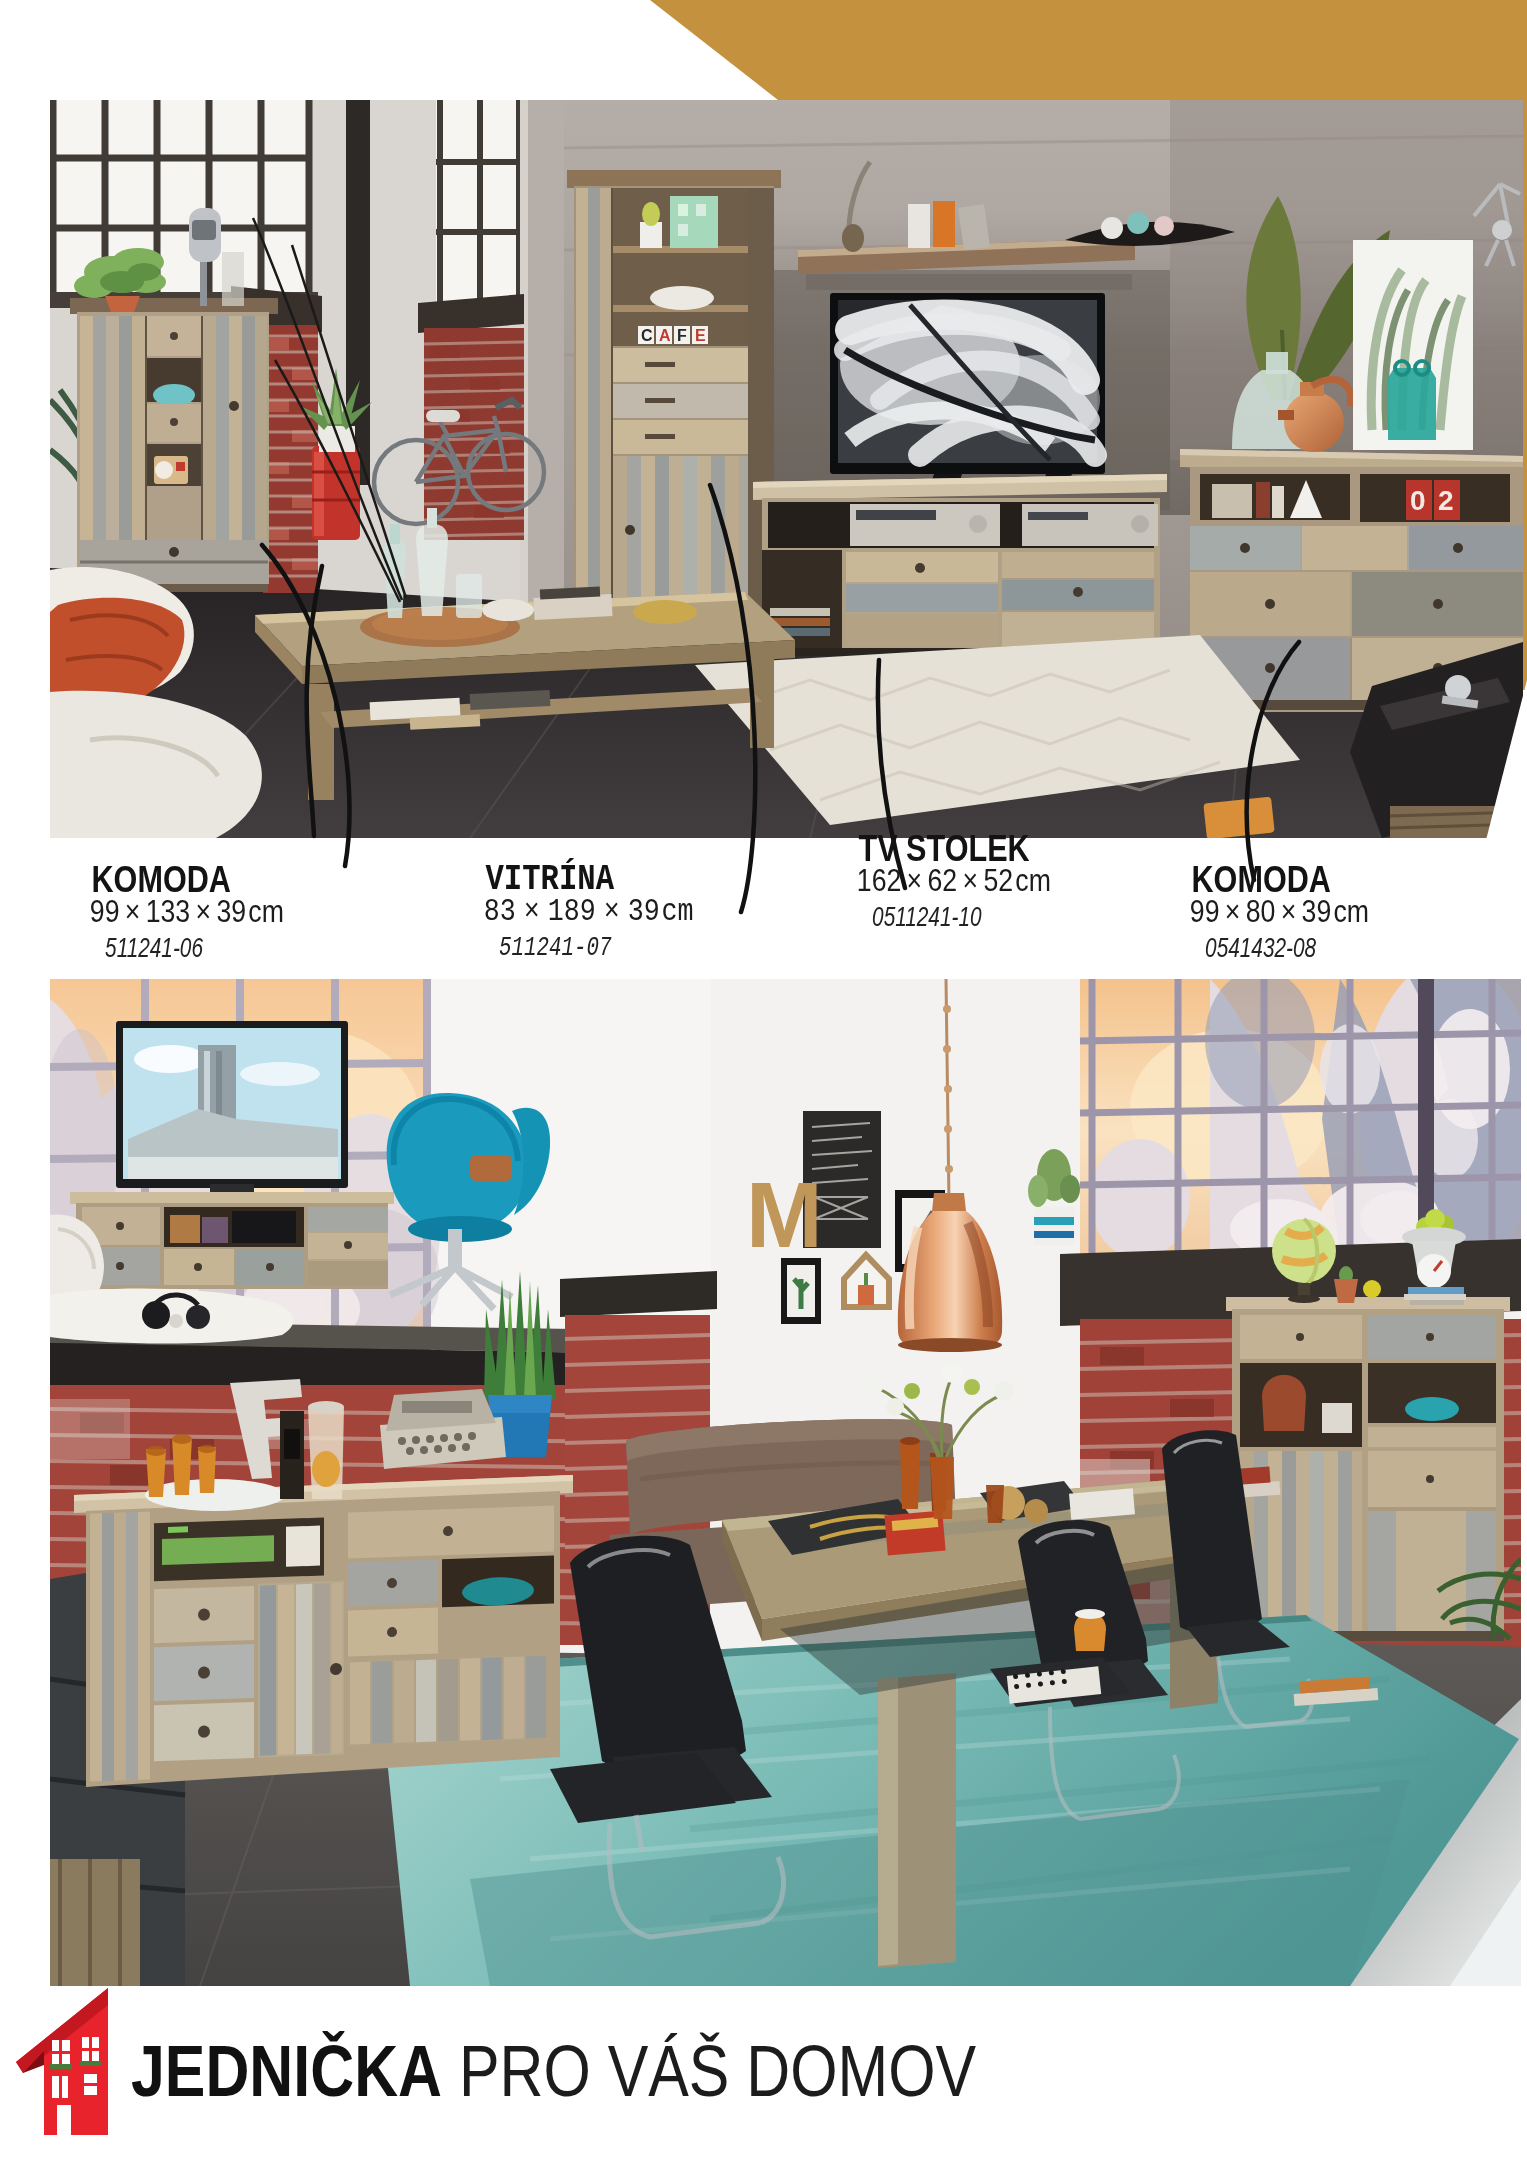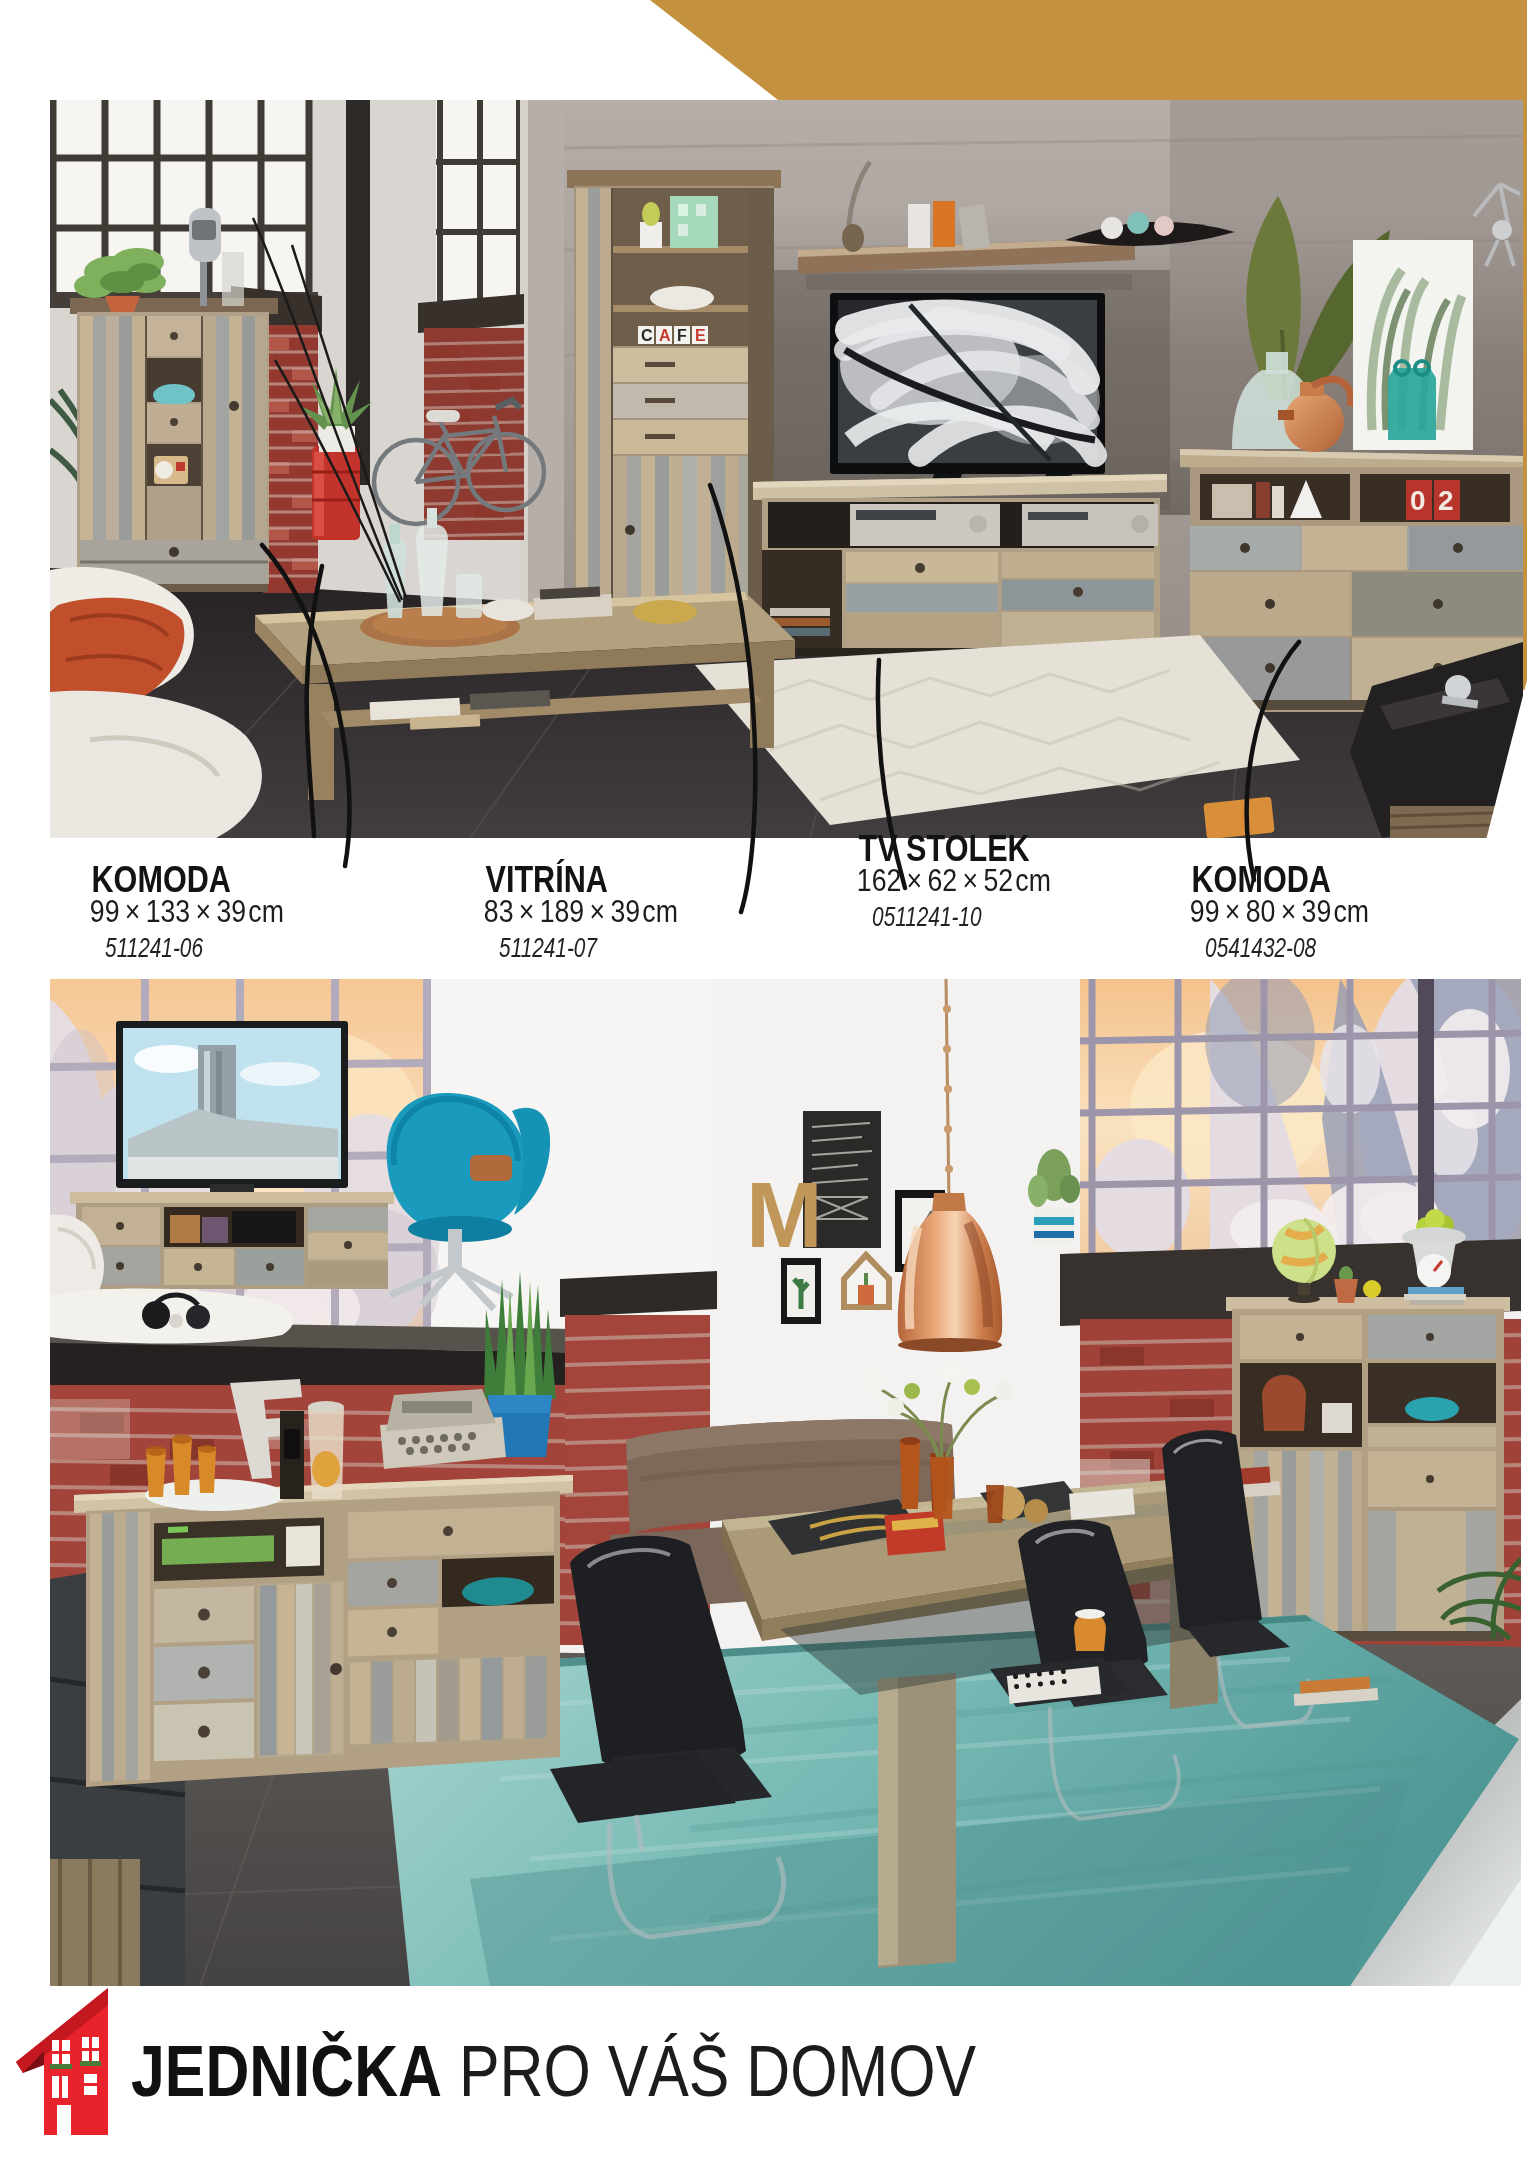--- a/index.html
+++ b/index.html
@@ -509,21 +509,21 @@
 <path d="M1254,880 C1235,795 1255,692 1299,642"></path>
 </g>
 </svg>
 
 <div class="lbl" style="left:66px;top:859px;">
 <div class="nm">KOMODA</div>
 <div class="dm">99 × 133 × 39 cm</div>
 <div class="cd">511241-06</div>
 </div>
 
-<div class="lbl" style="left:460px;top:859px;">
+<div class="lbl" style="left:460px;top:859px;font-family:Liberation Mono, monospace;">
 <div class="nm">VITRÍNA</div>
 <div class="dm">83 × 189 × 39 cm</div>
 <div class="cd">511241-07</div>
 </div>
 
 <div class="lbl" style="left:833px;top:828px;">
 <div class="nm">TV STOLEK</div>
 <div class="dm">162 × 62 × 52 cm</div>
 <div class="cd">0511241-10</div>
 </div>

